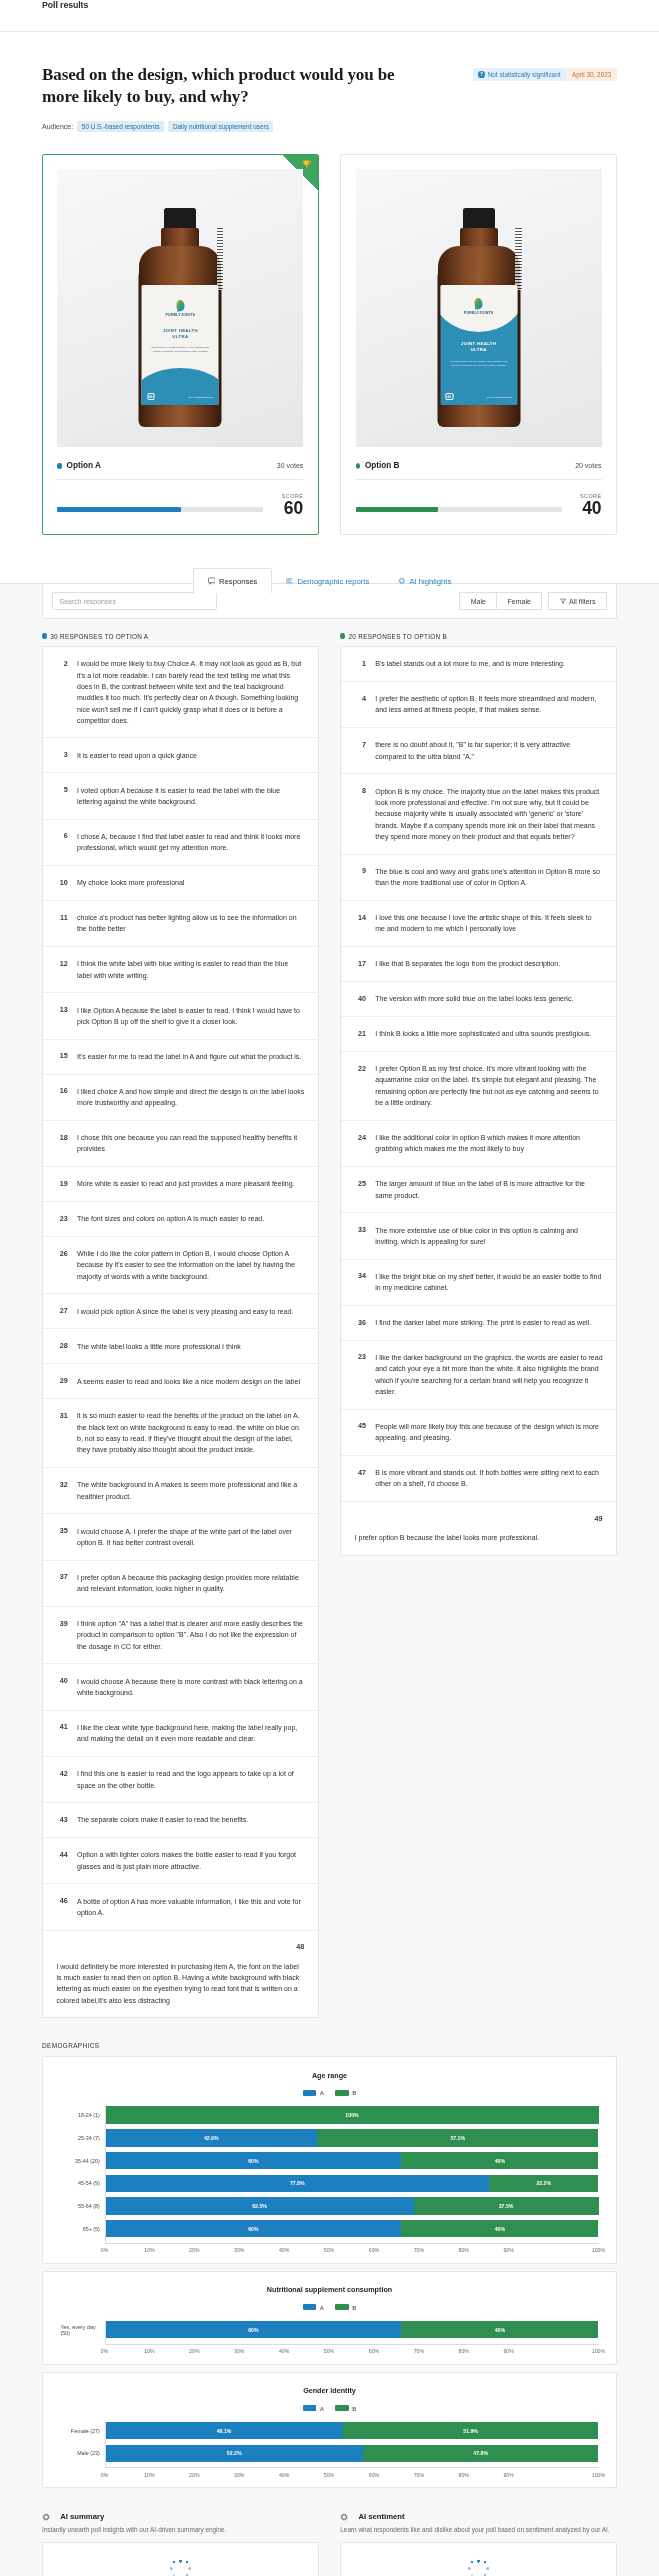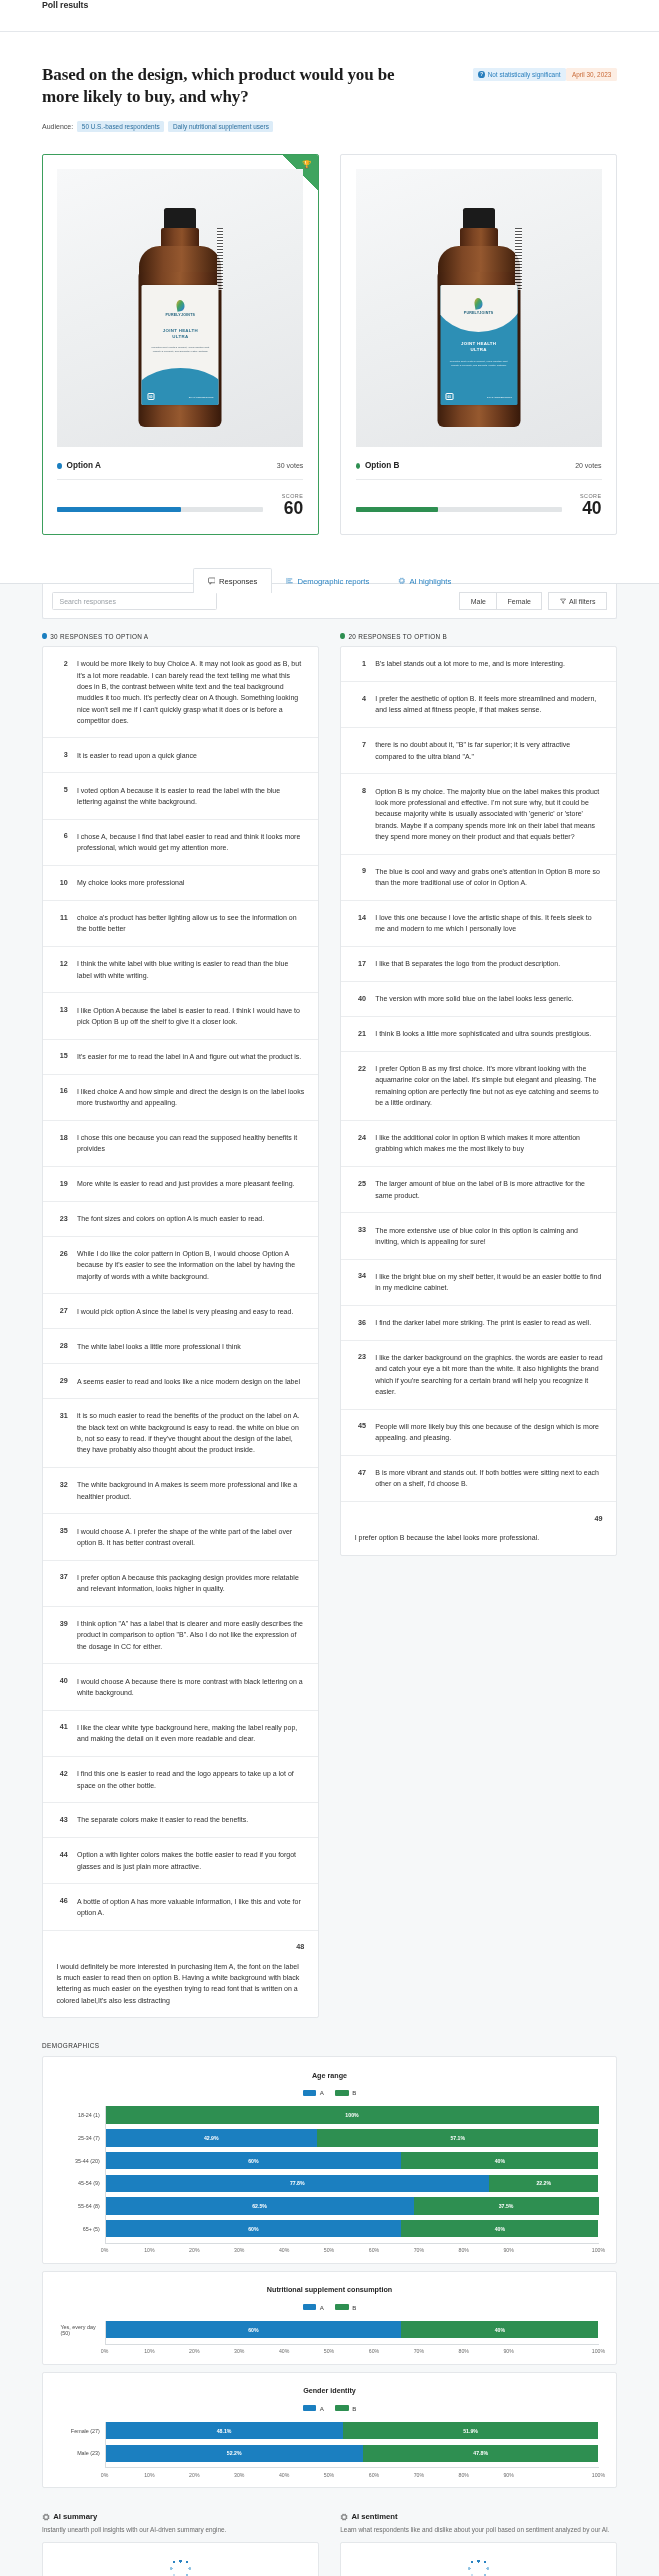--- a/index.html
+++ b/index.html
@@ -276,21 +276,21 @@
   .axis{
     display:flex;margin-left:44px;border-top:0.5px solid #d8dcdf;padding-top:3.6px;
   }
   .atick{flex:1;font-size:5.2px;color:#6c6c6c;position:relative;}
   .atick span{position:absolute;left:0;transform:translateX(-50%);white-space:nowrap;}
   .atick:last-child span{left:100%;}
 
   
   .aicols{display:flex;gap:21.6px;margin:24px 42px 0 42px;align-items:flex-start;}
   .aicol{flex:1;}
-  .ai-head{display:flex;align-items:center;gap:3px;font-size:7.7px;font-weight:700;color:#222;}
+  .ai-head{display:flex;align-items:center;gap:10px;font-size:7.7px;font-weight:700;color:#222;}
   .ai-sub{font-size:6.4px;color:#6a6a6a;margin-top:3.6px;line-height:1.5;}
   .ai-box{
     margin-top:7.2px;background:#fff;border:0.5px solid #e4e7ea;border-radius:2.1px;
     padding:15.5px 12.4px;text-align:center;
   }
   .spinner{
     width:20.6px;height:20.6px;margin:0 auto 7.2px auto;border-radius:50%;
     background:
       radial-gradient(circle 1.5px at 50% 3.1px,#2a83c2 99%,transparent 0),
       radial-gradient(circle 1.5px at 81% 19%,#2a83c2 99%,transparent 0),

